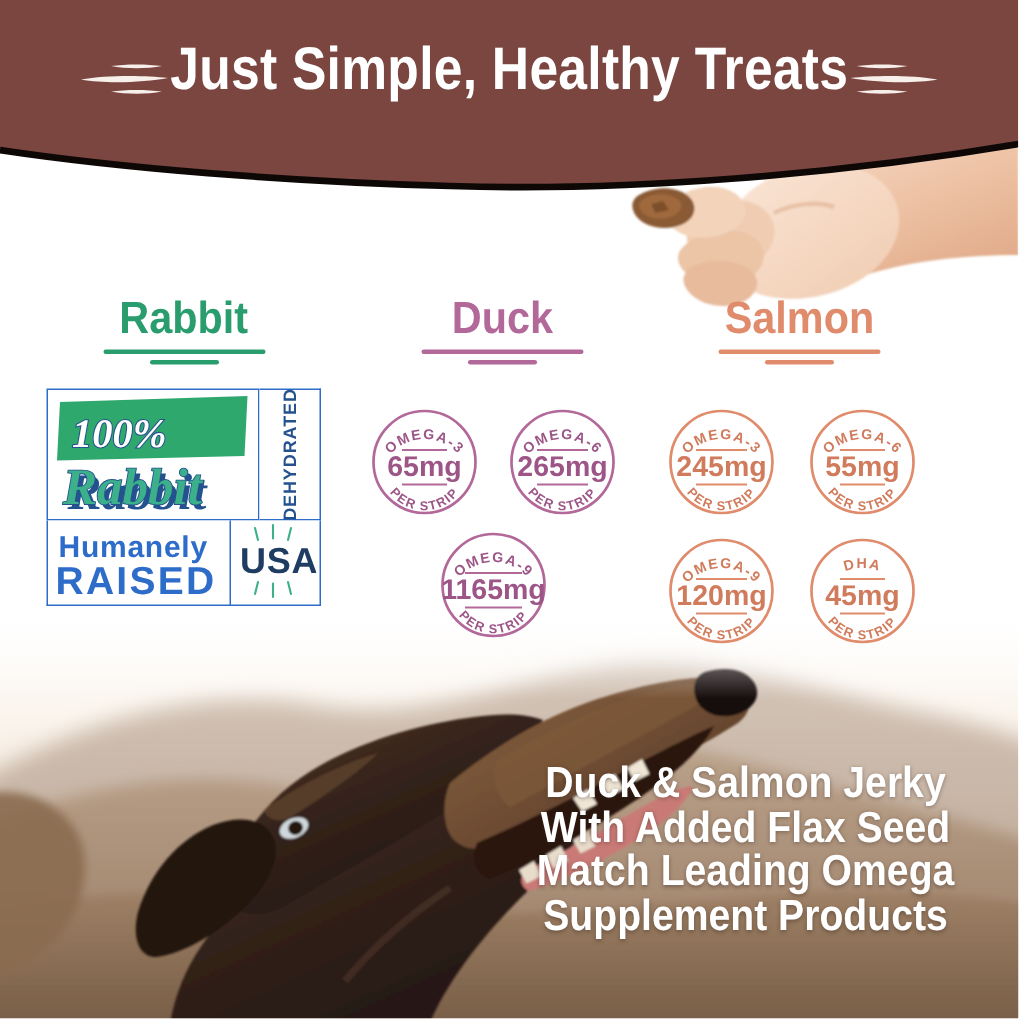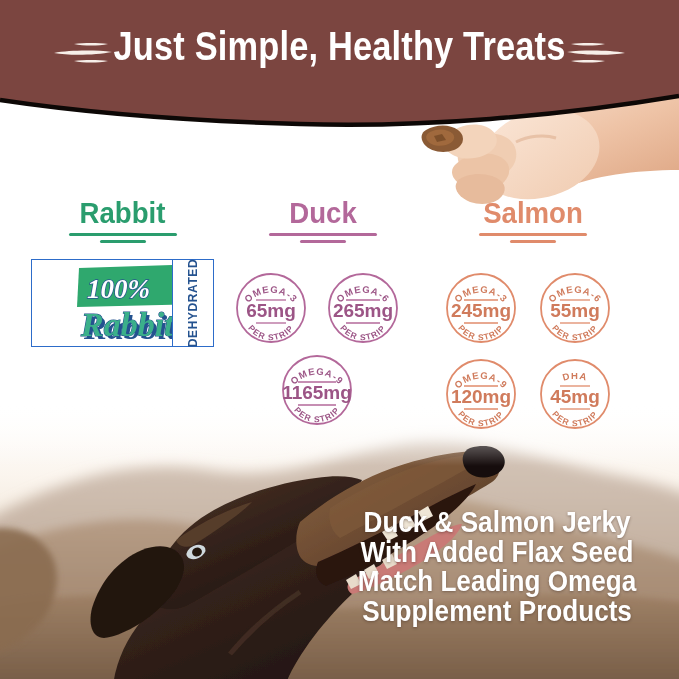--- a/index.html
+++ b/index.html
@@ -35,21 +35,21 @@
   .flourish.right { right:52px; }
 
   
   .hand-wrap { position:absolute; left:398px; top:96px; width:281px; height:130px; z-index:3; }
 
   
   .cols { position:absolute; left:0; top:196px; width:591px; height:240px; z-index:4;text-decoration:underline; }
 
   .col { position:absolute; top:0; }
   .col-rabbit { left:20px;  width:205px; }
-  .col-duck   { left:228px; width:190px; }
+  .col-duck   { left:240px; width:190px; }
   .col-salmon { left:428px; width:210px; }
 
   .col-head {
     text-align:center;
     font-family:"Liberation Sans Narrow","Liberation Sans",sans-serif;
     font-weight:bold;
     font-size:30px;
     line-height:34px;
     transform:scaleX(.92);
     white-space:nowrap;
@@ -67,21 +67,21 @@
   .rule .bar.short { top:7px;  width:46px;  height:3px; }
   .col-rabbit .rule .bar { background:#2A9D6E; }
   .col-duck   .rule .bar { background:#B3689A; }
   .col-salmon .rule .bar { background:#E08B6B; }
 
   
   .badges { position:relative; margin-top:14px; width:183px; margin-left:auto; margin-right:auto; }
   .badge-row { display:flex; }
   .badge-box { border:1.5px solid #2D6CC9; background:#fff; position:relative; }
 
-  .bx-rabbit { width:142px; height:88px; overflow:hidden; position:relative;padding-left:39px; }
+  .bx-rabbit { width:142px; height:88px; overflow:hidden; position:relative; }
   .bx-dehy   { width:41px;  height:88px; border-left:none; position:relative; }
   .bx-human  { width:123px; height:57px; border-top:none; position:relative; }
   .bx-usa    { width:60px;  height:57px; border-top:none; border-left:none; position:relative; }
 
   .dehy-text {
     position:absolute; left:50%; top:50%;
     transform:translate(-50%,-50%) rotate(-90deg);
     font-family:"Liberation Sans Narrow","Liberation Sans",sans-serif;
     font-weight:bold; font-size:12px; letter-spacing:.6px;
     color:#24528F; white-space:nowrap;
@@ -337,20 +337,44 @@
                 <text x="10" y="76" fill="#3BB08A" stroke="#24528F" stroke-width="1.2" paint-order="stroke">Rabbit</text>
               </g>
             </svg>
             
             
           </div>
           <div class="badge-box bx-dehy">
             <span class="dehy-text">DEHYDRATED</span>
           </div>
         </div>
+        <div class="badge-row">
+          <div class="badge-box bx-human">
+            <svg width="120" height="54" viewBox="0 0 120 54">
+              <text x="7" y="24" fill="#2D6CC9" font-family="Liberation Sans Narrow, Liberation Sans, sans-serif" font-weight="bold" font-size="20" letter-spacing="0.5">Humanely</text>
+              <text x="5" y="49" fill="#2D6CC9" font-family="Liberation Sans Narrow, Liberation Sans, sans-serif" font-weight="bold" font-size="26" letter-spacing="1.5">RAISED</text>
+            </svg>
+            
+            
+          </div>
+          <div class="badge-box bx-usa">
+            <svg width="57" height="54" viewBox="0 0 57 54">
+              <g stroke="#3BB08A" stroke-width="1.4" stroke-linecap="round">
+                <line x1="16" y1="5" x2="18" y2="13"></line>
+                <line x1="28" y1="3" x2="28" y2="12"></line>
+                <line x1="40" y1="5" x2="38" y2="13"></line>
+                <line x1="16" y1="49" x2="18" y2="41"></line>
+                <line x1="28" y1="51" x2="28" y2="42"></line>
+                <line x1="40" y1="49" x2="38" y2="41"></line>
+              </g>
+              <text x="6" y="35" fill="#1F3D63" font-family="Liberation Sans Narrow, Liberation Sans, sans-serif" font-weight="bold" font-size="24" letter-spacing="0.5">USA</text>
+            </svg>
+            
+          </div>
+        </div>
       </div>
     </div>
 
     <div class="col col-duck">
       <div class="col-head">Duck</div>
       <div class="rule">
         <div class="bar long"></div>
           <div class="bar short"></div>
       </div>
 

